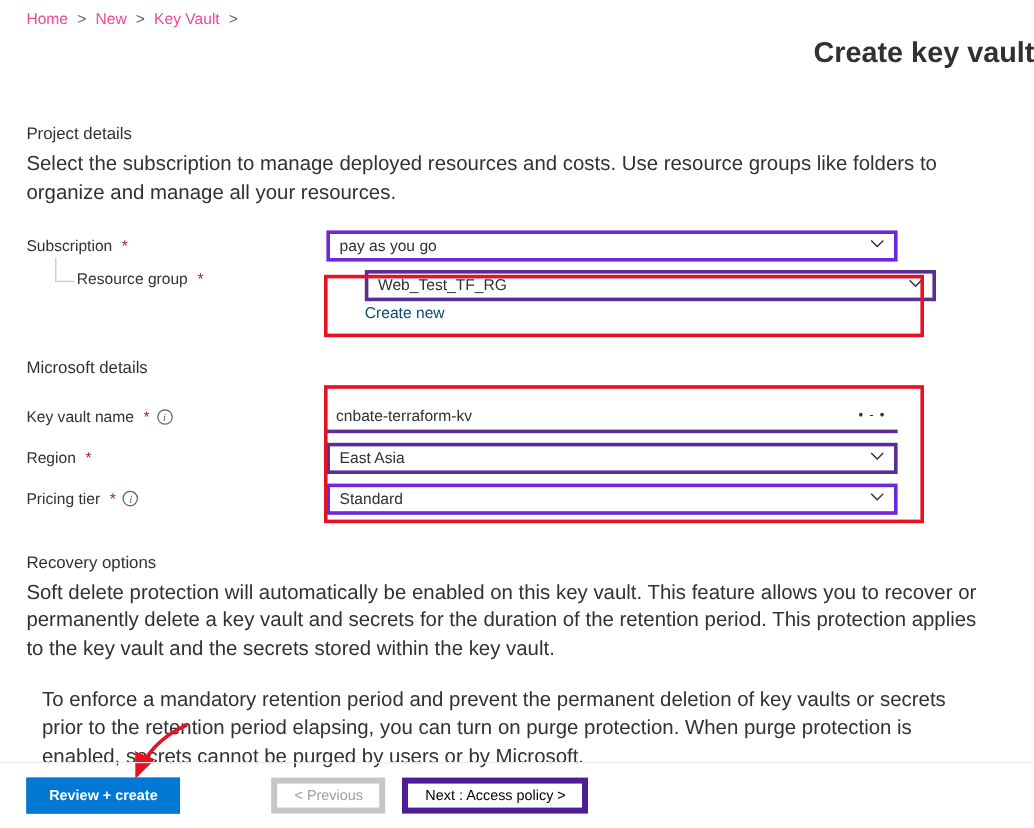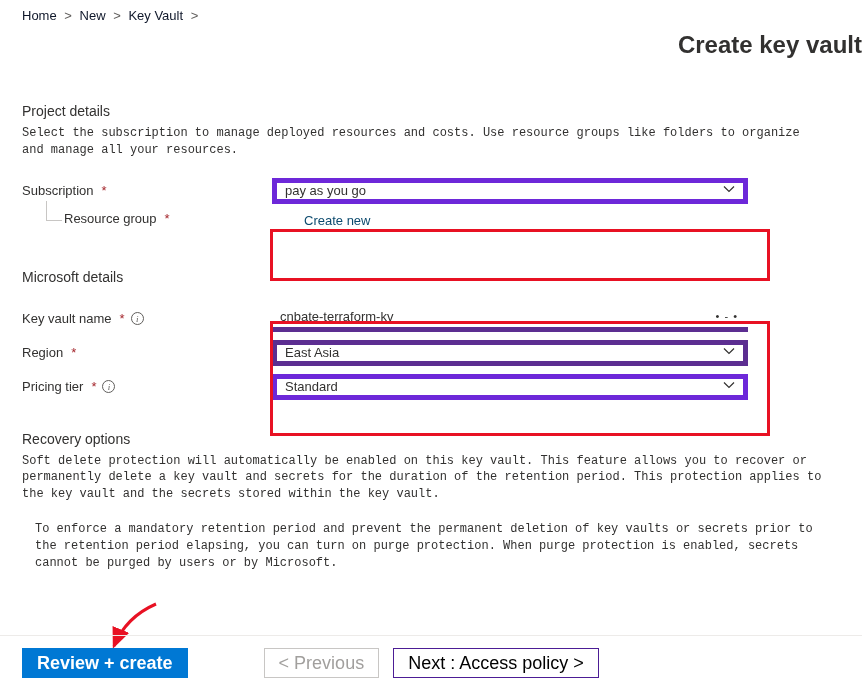--- a/index.html
+++ b/index.html
@@ -11,21 +11,21 @@
     width: 862px;
     height: 690px;
     position: relative;
     overflow: hidden;
   }
   .breadcrumb {
     padding: 8px 0 4px 22px;
     font-size: 13px;
   }
   .breadcrumb a {
-    color: #0f172a;
+    color: #ec4899;
     text-decoration: none;
     cursor: pointer;
   }
   .breadcrumb .sep { color: #605e5c; margin: 0 4px; }
   h1.page-title {
     font-size: 24px;
     font-weight: 600;
     padding: 4px 0 0 22px;
     color: #323130;
     text-align: right;
@@ -33,26 +33,25 @@
   .content {
     padding: 44px 40px 0 22px;
   }
   .section-heading {
     font-size: 14px;
     font-weight: 400;
     color: #323130;
     margin-bottom: 6px;
   }
   .section-desc {
-    font-size: 12px;
+    font-size: 17px;
     color: #323130;
     line-height: 1.4;
     margin-bottom: 18px;
     max-width: 810px;
-    font-family: Liberation Mono, monospace;
   }
   .form-row {
     display: flex;
     align-items: center;
     margin-bottom: 6px;
     min-height: 28px;
   }
   .form-label-cell {
     width: 250px;
     flex: 0 0 250px;
@@ -83,21 +82,21 @@
     font-size:9px;
     align-items:center;justify-content:center;
     color:#605e5c;
     font-style: italic;
     font-family: Georgia, serif;
   }
   .form-control-cell { flex: 1; max-width: 476px; position:relative;}
   .select-box, .text-input {
     width: 100%;
     height: 26px;
-    border: 5px solid #6d28d9;
+    border: 3px solid #6d28d9;
     background: #fff;
     padding: 0 28px 0 8px;
     font-size: 13px;
     font-family: inherit;
     position: relative;
     display:flex;
     align-items:center;
     cursor:pointer;
   }
   .text-input { cursor: text; padding-right: 28px; text-align: right;}
@@ -132,23 +131,23 @@
     bottom:12px;
     border-top:1px solid #edebe9;
     padding: 12px 22px 0 22px;
     display:flex;
     gap:14px;
     align-items:center;
   }
   .btn {
     height:30px;
     padding: 0 14px;
-    font-size:18px;
+    font-size:12px;
     font-family:inherit;
-    border:1px solid #4c1d95;
+    border:5px solid #4c1d95;
     background:#fff;
     cursor:pointer;
     display:inline-flex;
     align-items:center;
   }
   .btn.primary {
     background:#0078d4;
     color:#fff;
     border-color:#0078d4;
     font-weight:600;
@@ -206,20 +205,28 @@
     </div>
   </div>
 
   <div class="form-row" style="align-items:flex-start;gap:32px;">
     <div class="form-label-cell indent">
       <span class="indent-connector"></span>
       <span>Resource group</span>
         <span class="req">*</span>
     </div>
     <div class="form-control-cell">
+      <div class="select-box purple">
+        <span>Web_Test_TF_RG</span>
+        <span class="chevron">
+          <svg viewBox="0 0 12 12">
+              <path d="M1 3 L6 8 L11 3" stroke="#323130" stroke-width="1.2" fill="none"></path>
+            </svg>
+        </span>
+      </div>
       <span class="link-below">Create new</span>
     </div>
   </div>
 
   <div class="spacer-lg"></div>
 
   <div class="section-heading">Microsoft details</div>
   <div class="spacer-md"></div>
 
   <div class="form-row">

